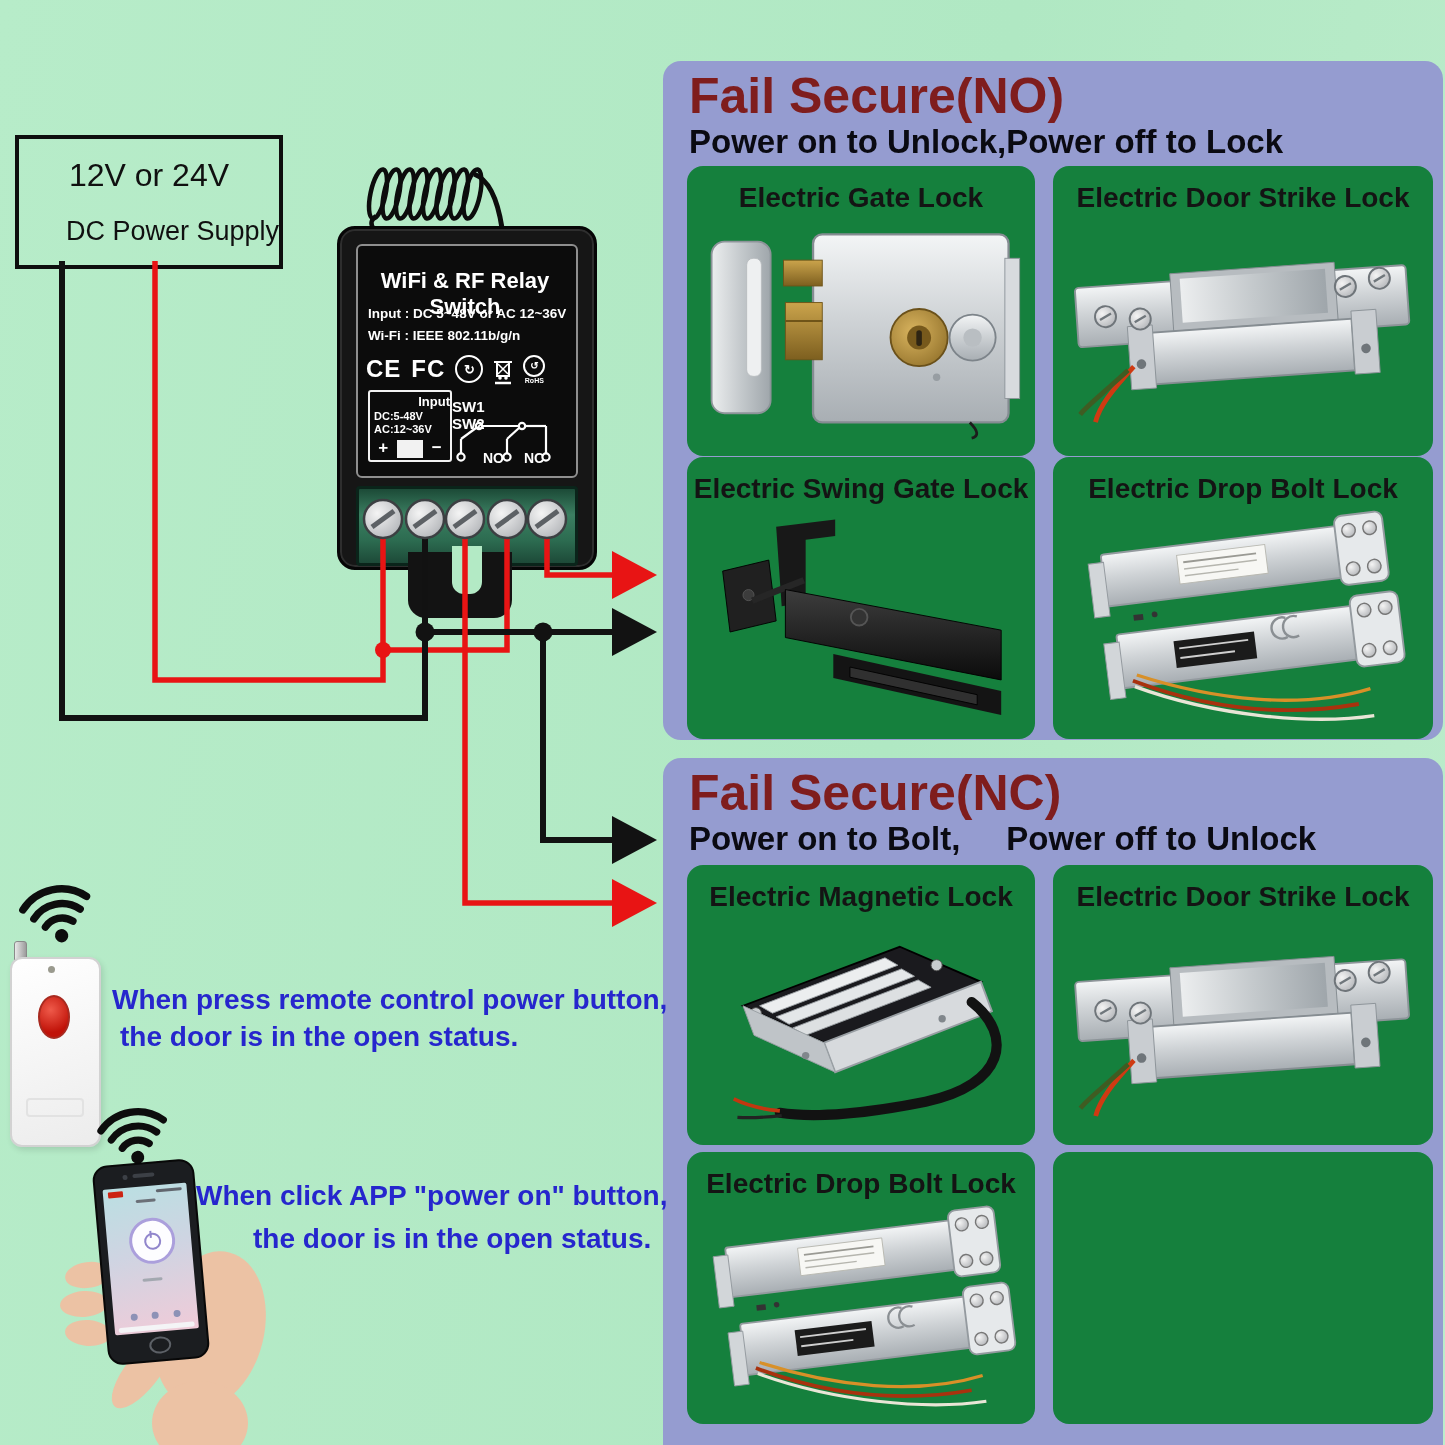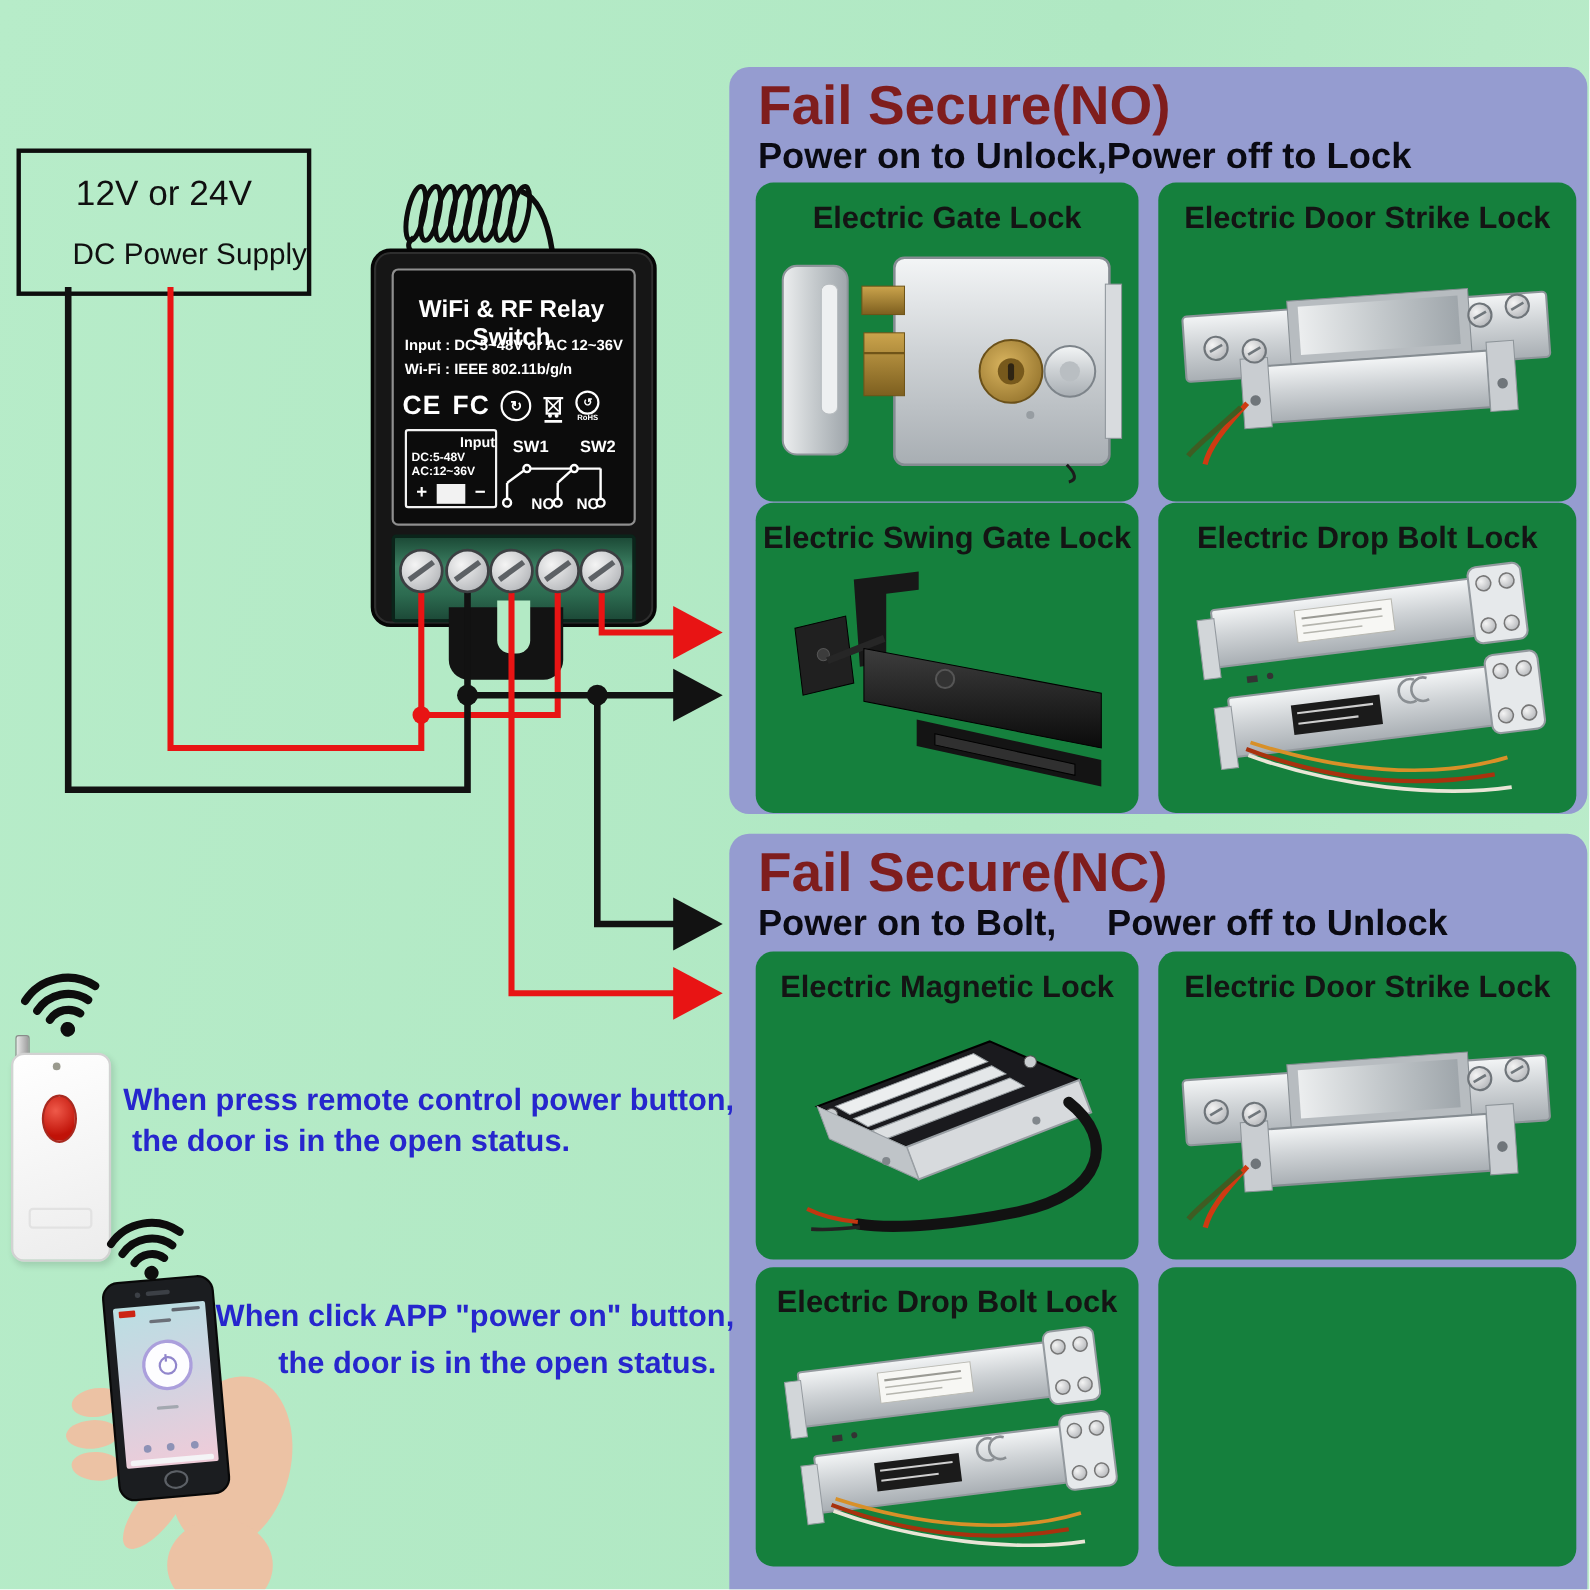--- a/index.html
+++ b/index.html
@@ -23,21 +23,21 @@
   .rohs-wrap{display:flex;flex-direction:column;align-items:center;}
   .rohs-wrap .cert-circle{width:18px;height:18px;font-size:10px;}
   .rohs-txt{font-size:7px;font-weight:bold;}
   .inputbox{left:368px;top:390px;width:80px;height:68px;border:2px solid #f2f2f2;border-radius:3px;color:#fff;}
   .inputbox .t{position:absolute;top:2px;left:0;right:0;text-align:right;font-size:13px;font-weight:bold;}
   .inputbox .d1{position:absolute;top:18px;left:4px;font-size:11px;font-weight:bold;}
   .inputbox .d2{position:absolute;top:31px;left:4px;font-size:11px;font-weight:bold;}
   .pm-row{position:absolute;bottom:0px;left:0;right:0;height:22px;display:flex;}
   .pm-row span{flex:1;text-align:center;font-size:17px;font-weight:bold;line-height:20px;}
   .pm-div{width:2px;background:#f2f2f2;height:18px;margin-top:2px;}
-  .sw-row{left:452px;top:398px;width:122px;display:flex;justify-content:space-around;color:#fff;font-weight:bold;font-size:15px;}
+  .sw-row{left:452px;top:398px;width:122px;display:flex;justify-content:space-around;color:#fff;font-weight:bold;font-size:15px;flex-direction:column;}
   .terminal{left:356px;top:486px;width:216px;height:74px;background:linear-gradient(180deg,#1c4a37 0%,#3b7f61 35%,#2c6b50 70%,#1d4a38 100%);border:3px solid #0a241a;border-radius:4px;}
   .tab{left:408px;top:552px;width:104px;height:66px;background:#131313;border-radius:0 0 18px 18px;}
   .tab-notch{left:452px;top:546px;width:30px;height:48px;background:#b3eac5;border-radius:0 0 12px 12px;}
   
   .panel{background:#959cd0;border-radius:18px;}
   .panel-no{left:663px;top:61px;width:780px;height:679px;}
   .panel-nc{left:663px;top:758px;width:780px;height:782px;}
   .panel-title{position:absolute;left:26px;top:10px;font-size:50px;font-weight:bold;color:#7f1d1d;line-height:1;}
   .panel-sub{position:absolute;left:26px;top:64px;font-size:33px;font-weight:bold;color:#0a0a12;line-height:1.05;white-space:nowrap;}
   .gapspan{display:inline-block;width:46px;}

